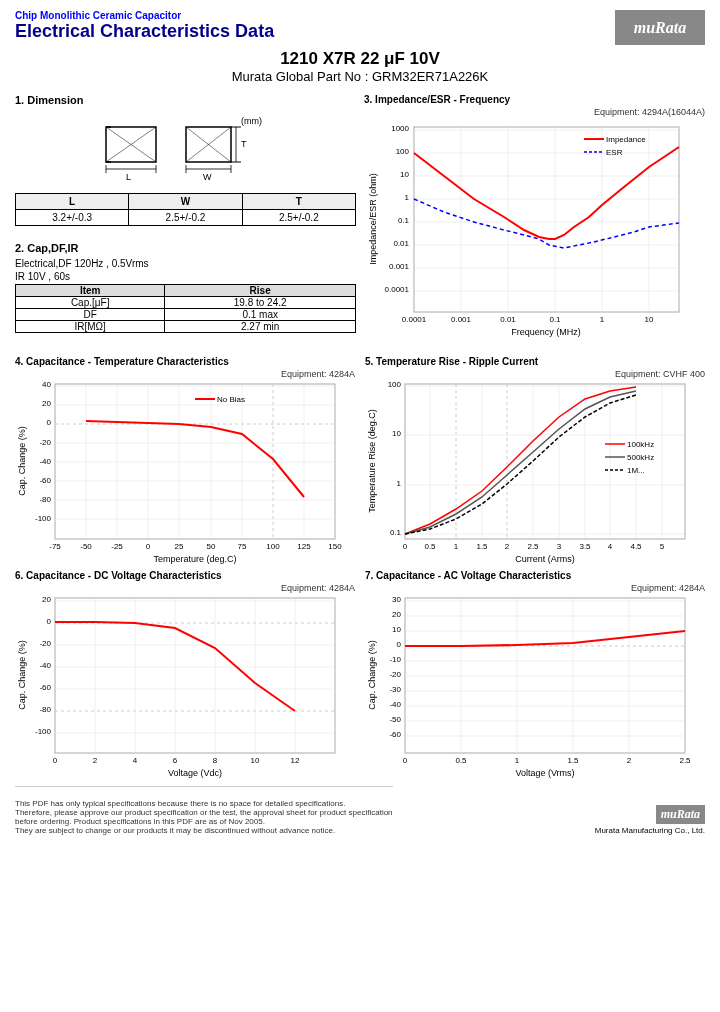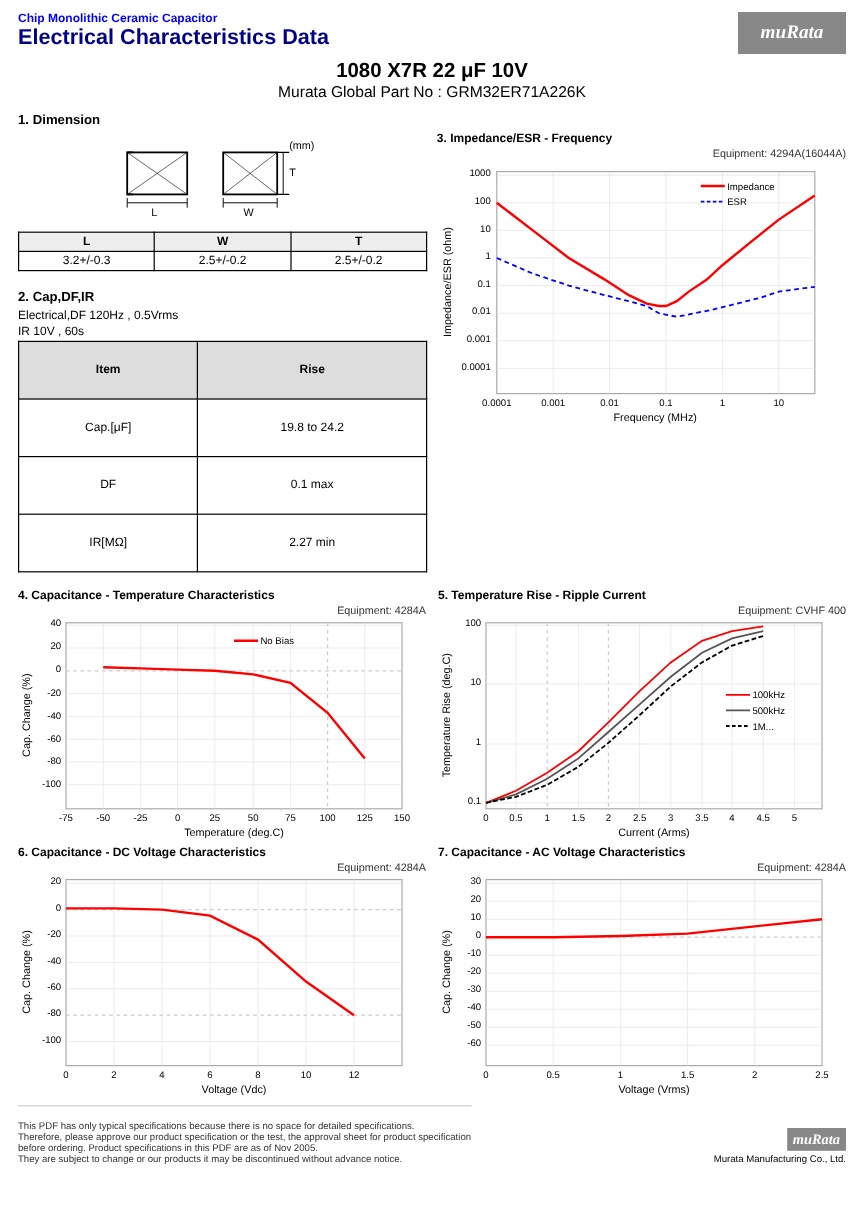--- a/index.html
+++ b/index.html
@@ -88,21 +88,21 @@
       margin-bottom: 2px;
     }
     .cap-table {
       border-collapse: collapse;
       width: 100%;
       font-size: 10px;
     }
     .cap-table td, .cap-table th {
       border: 1px solid #000;
       text-align: center;
-      padding: 18px 6px;
+      padding: 0 6px;
     }
     .cap-table th {
       background: #ddd;
     }
     .chart-title {
       font-size: 10px;
       font-weight: bold;
       margin-bottom: 2px;
     }
     .equipment-label {
@@ -148,38 +148,37 @@
       gap: 8px;
     }
     .left-col {
       display: flex;
       flex-direction: column;
       gap: 8px;
     }
     .right-col {
       display: flex;
       flex-direction: column;
-      margin-top: 16px;
     }
   </style>
 </head>
 <body>
 
 <div class="header-top">
   <div class="header-left">
     <div class="subtitle">Chip Monolithic Ceramic Capacitor</div>
     <div class="main-title">Electrical Characteristics Data</div>
   </div>
   <div class="logo-box">
     <span class="logo-text">muRata</span>
   </div>
 </div>
 
 <div class="part-info">
-  <div class="part-number">1080 X7R 22 μF 10V</div>
+  <div class="part-number">1210 X7R 22 μF 10V</div>
   <div class="part-global">Murata Global Part No : GRM32ER71A226K</div>
 </div>
 
 <div class="main-sections">
 
   <div class="left-col">
 
     <div class="section">
       <div class="section-title">1. Dimension</div>
       <div class="dim-drawing">

